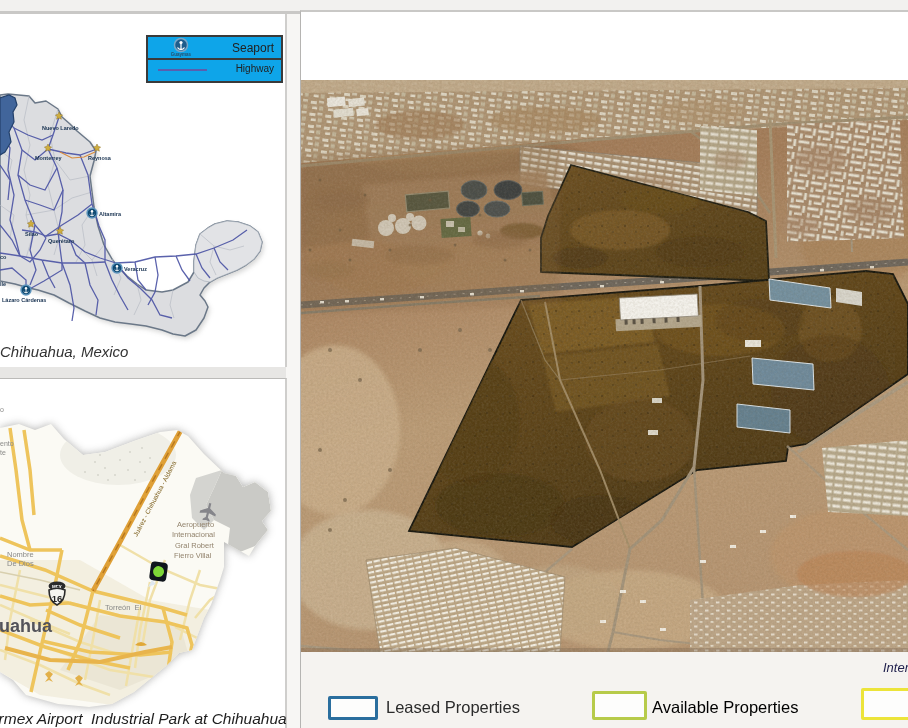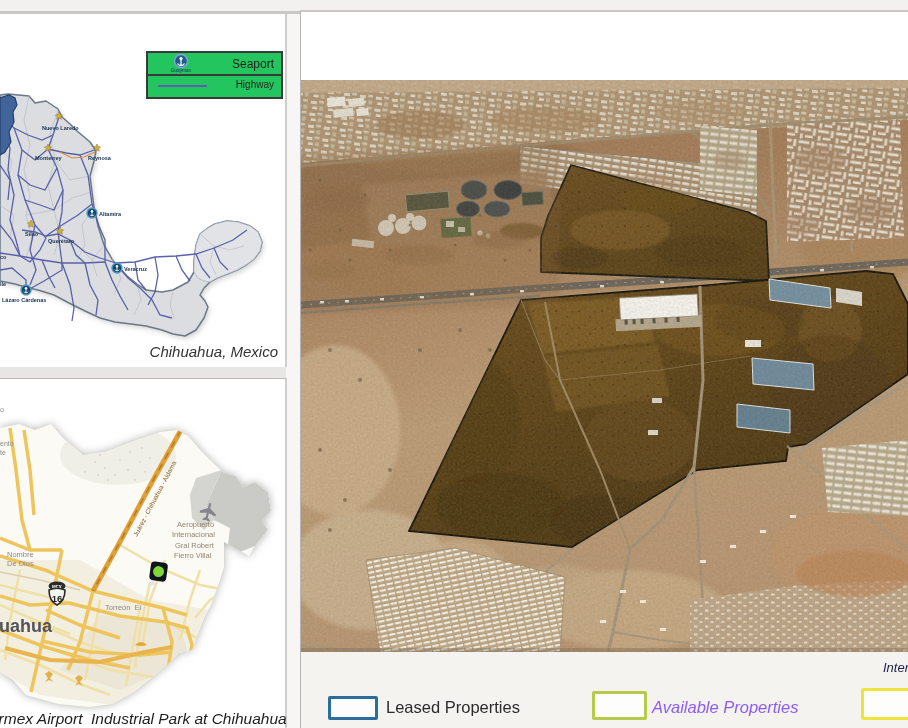--- a/index.html
+++ b/index.html
@@ -586,46 +586,46 @@
   </g>
 
   <polygon points="301,80 908,80 908,270 301,310" fill="#6b4f35" opacity="0.06"></polygon>
 
   <rect x="301" y="648" width="607" height="4" fill="#77654f" opacity="0.35"></rect>
 
   <rect x="301" y="80" width="607" height="572" filter="url(#noiseDark)" opacity="0.22"></rect>
   <rect x="301" y="80" width="607" height="572" filter="url(#noiseLight)" opacity="0.18"></rect>
 </svg>
 
-<div class="abs" style="left:146px;top:35px;width:133px;height:44px;background:#22c55e;border:2px solid #3a3a3a;margin-top:16px;">
+<div class="abs" style="left:146px;top:35px;width:133px;height:44px;background:#0ea5e9;border:2px solid #3a3a3a;">
 
   <div style="height:21px;border-bottom:2px solid #3a3a3a;position:relative;">
     <svg width="30" height="20" style="position:absolute;left:18px;top:0px;" viewBox="0 0 30 20">
       <circle cx="15" cy="8" r="6.5" fill="#1f5d8c"></circle>
       <circle cx="15" cy="8" r="6.5" fill="none" stroke="#7aa8c8" stroke-width="1.5"></circle>
       <circle cx="15" cy="5.6" r="1.6" fill="#fff"></circle>
       <path d="M15 7 v6 M11.5 10.5 a4 4 0 0 0 7 0" stroke="#fff" stroke-width="1.2" fill="none"></path>
       <text x="15" y="19" font-size="4.5" font-weight="bold" fill="#26516e" text-anchor="middle">Guaymas</text>
     </svg>
     <span style="position:absolute;right:7px;top:4px;font-size:12px;color:#222;">Seaport</span>
   </div>
 
   <div style="height:19px;position:relative;">
     <div style="position:absolute;left:10px;top:9px;width:49px;height:2px;background:#5a5fae;"></div>
     <span style="position:absolute;right:7px;top:3px;font-size:10px;color:#222;">Highway</span>
   </div>
 </div>
 
-<div class="abs" style="left:0;top:343px;width:278px;text-align:right;font-size:15px;font-style:italic;color:#333;">Chihuahua, Mexico</div>
+<div class="abs" style="left:0;top:343px;width:278px;font-size:15px;font-style:italic;color:#333;">Chihuahua, Mexico</div>
 
 <div class="abs" style="left:-10px;top:710px;width:310px;font-size:15.5px;font-style:italic;color:#1e1e1e;white-space:nowrap;">ermex Airport&nbsp; Industrial Park at Chihuahua</div>
 
 <div class="abs" style="left:883px;top:660px;width:60px;font-size:13px;font-style:italic;color:#22224e;">Intermex</div>
 
 <div class="abs" style="left:328px;top:696px;width:44px;height:18px;background:#fdfdfc;border:3px solid #2a6e9e;border-radius:2px;"></div>
 
 <div class="abs" style="left:386px;top:698px;font-size:16.5px;color:#2b2b2b;">Leased Properties</div>
 
 <div class="abs" style="left:592px;top:691px;width:49px;height:23px;background:#fdfdfc;border:3px solid #b7cb4a;border-radius:2px;"></div>
 
-<div class="abs" style="left:652px;top:698px;font-size:16.5px;color:#8b5cf6;font-style:italic;">Available Properties</div>
+<div class="abs" style="left:652px;top:698px;font-size:16.5px;color:#000000;">Available Properties</div>
 
 <div class="abs" style="left:861px;top:688px;width:60px;height:26px;background:#fdfdfc;border:3px solid #ece43a;border-radius:2px;"></div>
 
 </body></html>

